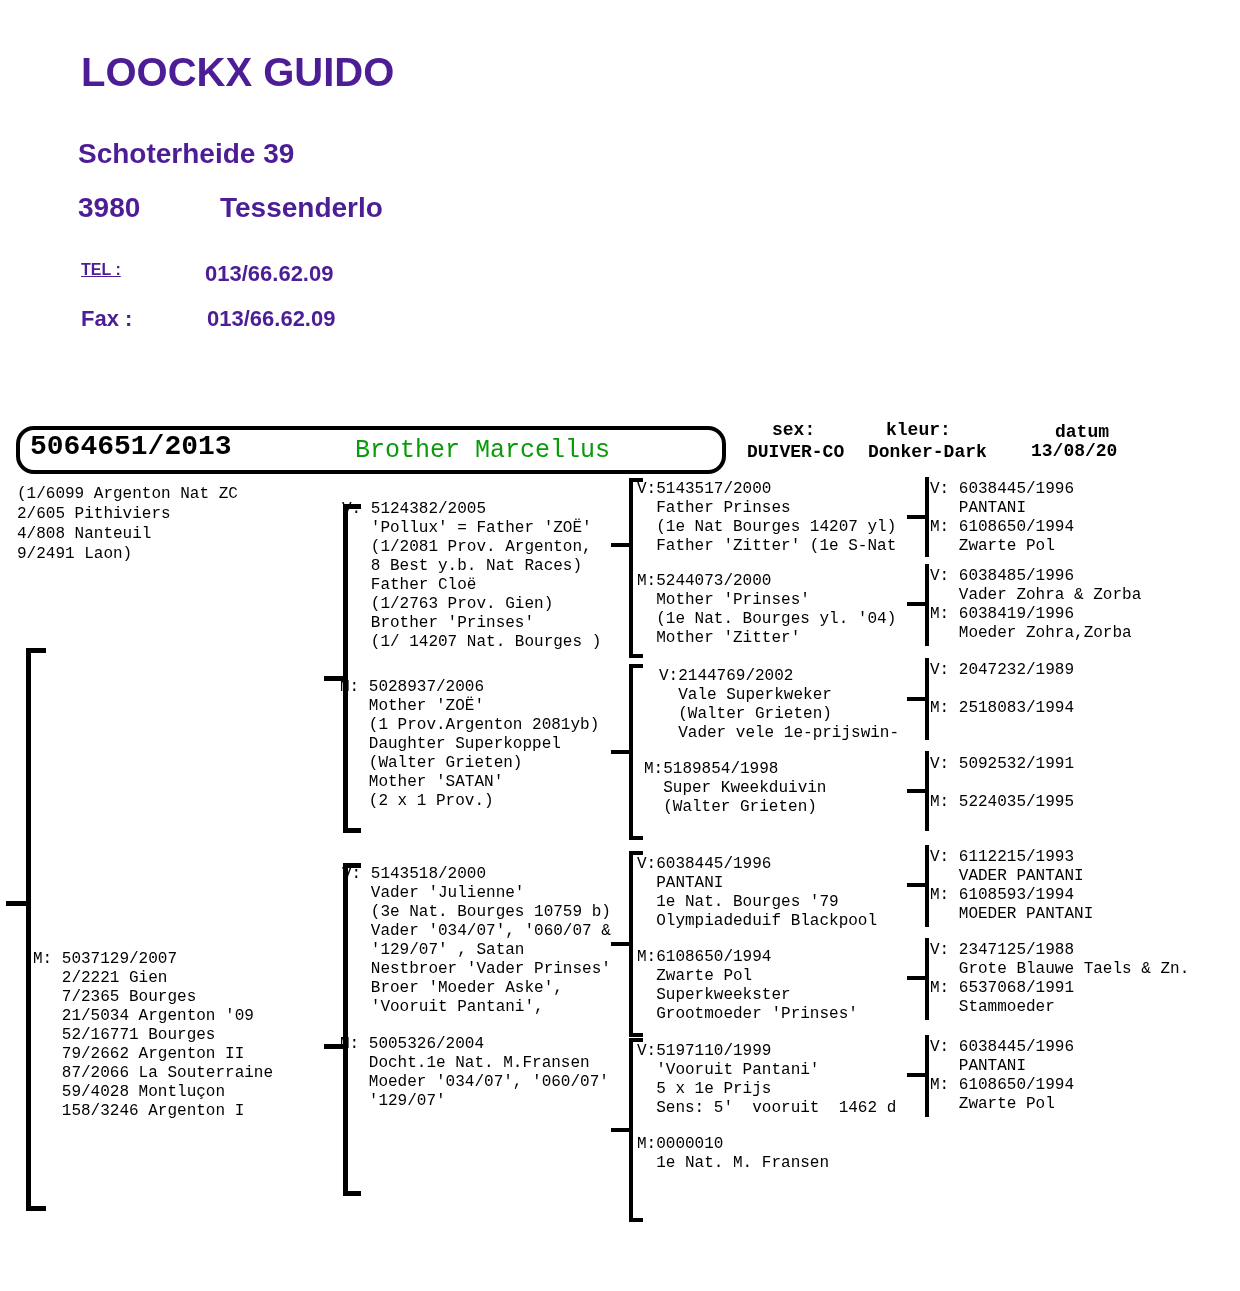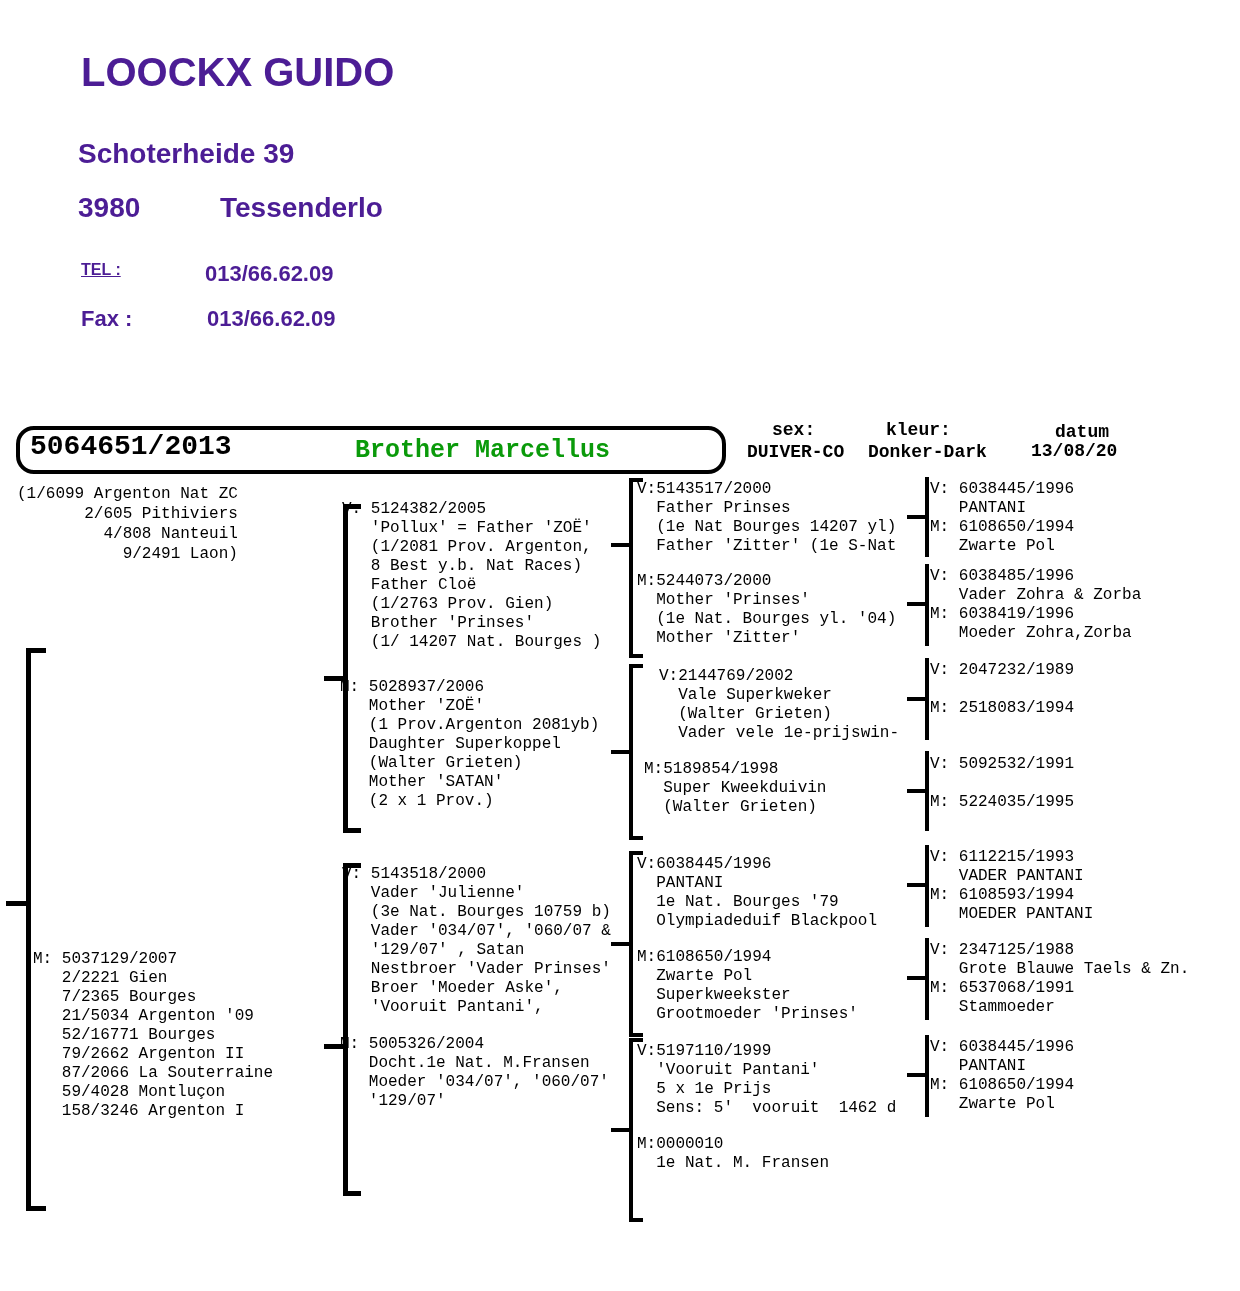--- a/index.html
+++ b/index.html
@@ -18,21 +18,21 @@
   .entry {
     position:absolute; font-family:"Liberation Mono", monospace;
     font-size:16px; line-height:19px; color:#000; white-space:pre;
   }
   .results { font-size:16px; line-height:20px; }
   .ringbox {
     position:absolute; left:16px; top:426px; width:702px; height:40px;
     border:4px solid #000; border-radius:18px; background:#fff;
   }
   .ring-text { left:30px; top:431px; font-size:28px; font-weight:bold; }
-  .bird-name { left:355px; top:436px; font-size:25px; font-weight:bold; }
+  .bird-name { left:355px; top:436px; font-size:25px; font-weight:normal; }
   .meta-label { font-size:18px; font-weight:bold; }
   .meta-value { font-size:18px; font-weight:bold; }
   .ln { position:absolute; background:#000; }
 </style>
 </head>
 <body>
 
 <div class="page">
 
   <div class="hdr" style="left:81px;top:50px;font-size:40px;">LOOCKX GUIDO</div>
@@ -48,21 +48,21 @@
   <div class="mono ring-text">5064651/2013</div>
   <div class="mono bird-name" style="color: rgb(10, 154, 10);">Brother Marcellus</div>
 
   <div class="mono meta-label" style="left:772px;top:420px;">sex:</div>
   <div class="mono meta-value" style="left:747px;top:442px;">DUIVER-CO</div>
   <div class="mono meta-label" style="left:886px;top:420px;">kleur:</div>
   <div class="mono meta-value" style="left:868px;top:442px;">Donker-Dark</div>
   <div class="mono meta-label" style="left:1055px;top:422px;">datum</div>
   <div class="mono meta-value" style="left:1031px;top:441px;">13/08/20</div>
 
-  <div class="entry results" style="left:17px;top:484px;text-align:right;">(1/6099 Argenton Nat ZC
+  <div class="entry results" style="left:17px;top:484px;">(1/6099 Argenton Nat ZC
 2/605 Pithiviers
 4/808 Nanteuil
 9/2491 Laon)</div>
 
   <div class="entry" style="left:33px;top:950px;">M: 5037129/2007
    2/2221 Gien
    7/2365 Bourges
    21/5034 Argenton '09
    52/16771 Bourges
    79/2662 Argenton II

